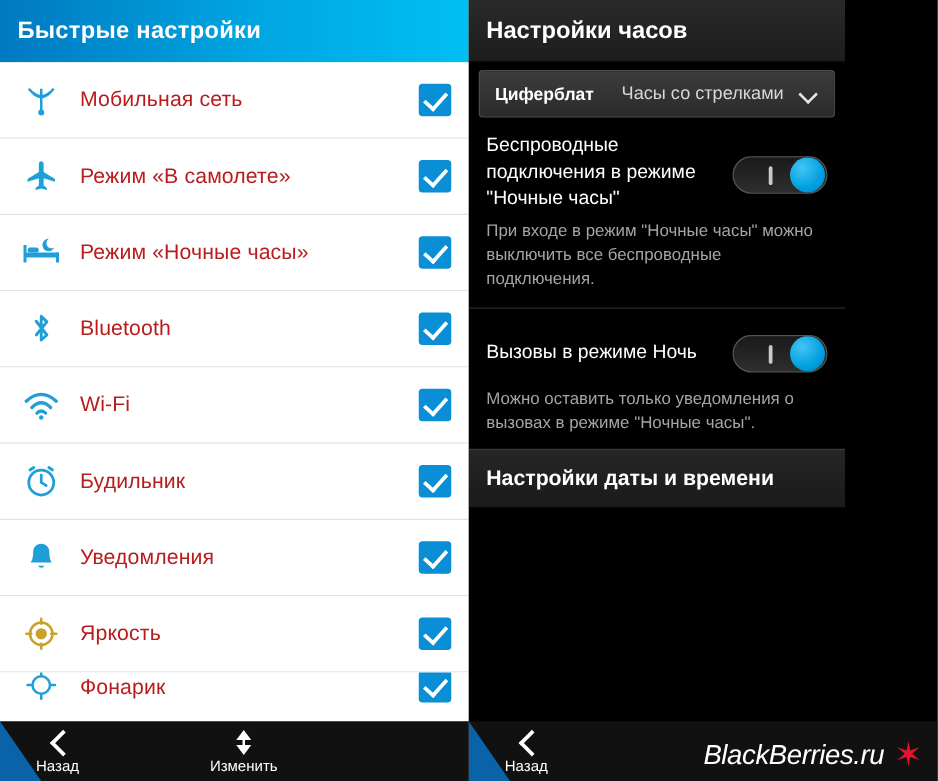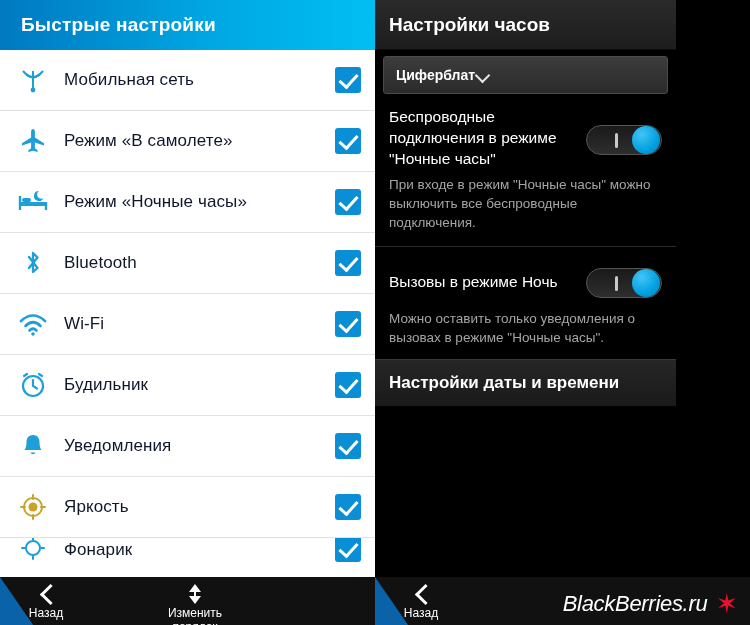--- a/index.html
+++ b/index.html
@@ -15,21 +15,21 @@
   .left-panel {
     width: 375px; height: 625px;
     background: #ffffff;
     position: relative;
     overflow: hidden;
   }
   .left-header {
     height: 50px;
     background: linear-gradient(90deg, #0079c1 0%, #00a6e2 55%, #00bff3 100%);
     display: flex; align-items: center;
-    padding-left: 21px;
+    padding-left: 14px;
   }
   .left-header-title {
     color: #ffffff;
     font-size: 19px;
     font-weight: bold;
     letter-spacing: 0.2px;
   }
   .qs-list {
     position: absolute;
     top: 50px; left: 0; right: 0; bottom: 0;
@@ -45,21 +45,21 @@
     background: #fff;
   }
   .qs-icon {
     width: 46px; height: 46px;
     display: flex; align-items: center; justify-content: center;
     flex: 0 0 46px;
   }
   .qs-label {
     flex: 1;
     font-size: 17px;
-    color: #0f172a;
+    color: #b91c1c;
     padding-left: 8px;
     letter-spacing: 0.1px;
   }
   .qs-check {
     width: 26px; height: 26px;
     background: #0a8ed6;
     border-radius: 3px;
     position: relative;
     flex: 0 0 26px;
   }
@@ -400,20 +400,21 @@
     </div>
   </div>
 
   <div class="right-panel">
     <div class="right-header">
       <span class="right-header-title">Настройки часов</span>
     </div>
 
     <div class="dial-row">
       <span class="dial-label">Циферблат</span>
+      <span class="dial-value">Часы со стрелками</span>
       <span class="chevron-down"></span>
     </div>
 
     <div class="toggle-block">
       <div class="toggle-row">
         <span class="toggle-text">Беспроводные подключения в режиме "Ночные часы"</span>
         <span class="toggle-switch">
           <span class="bar"></span>
           <span class="knob"></span>
         </span>

